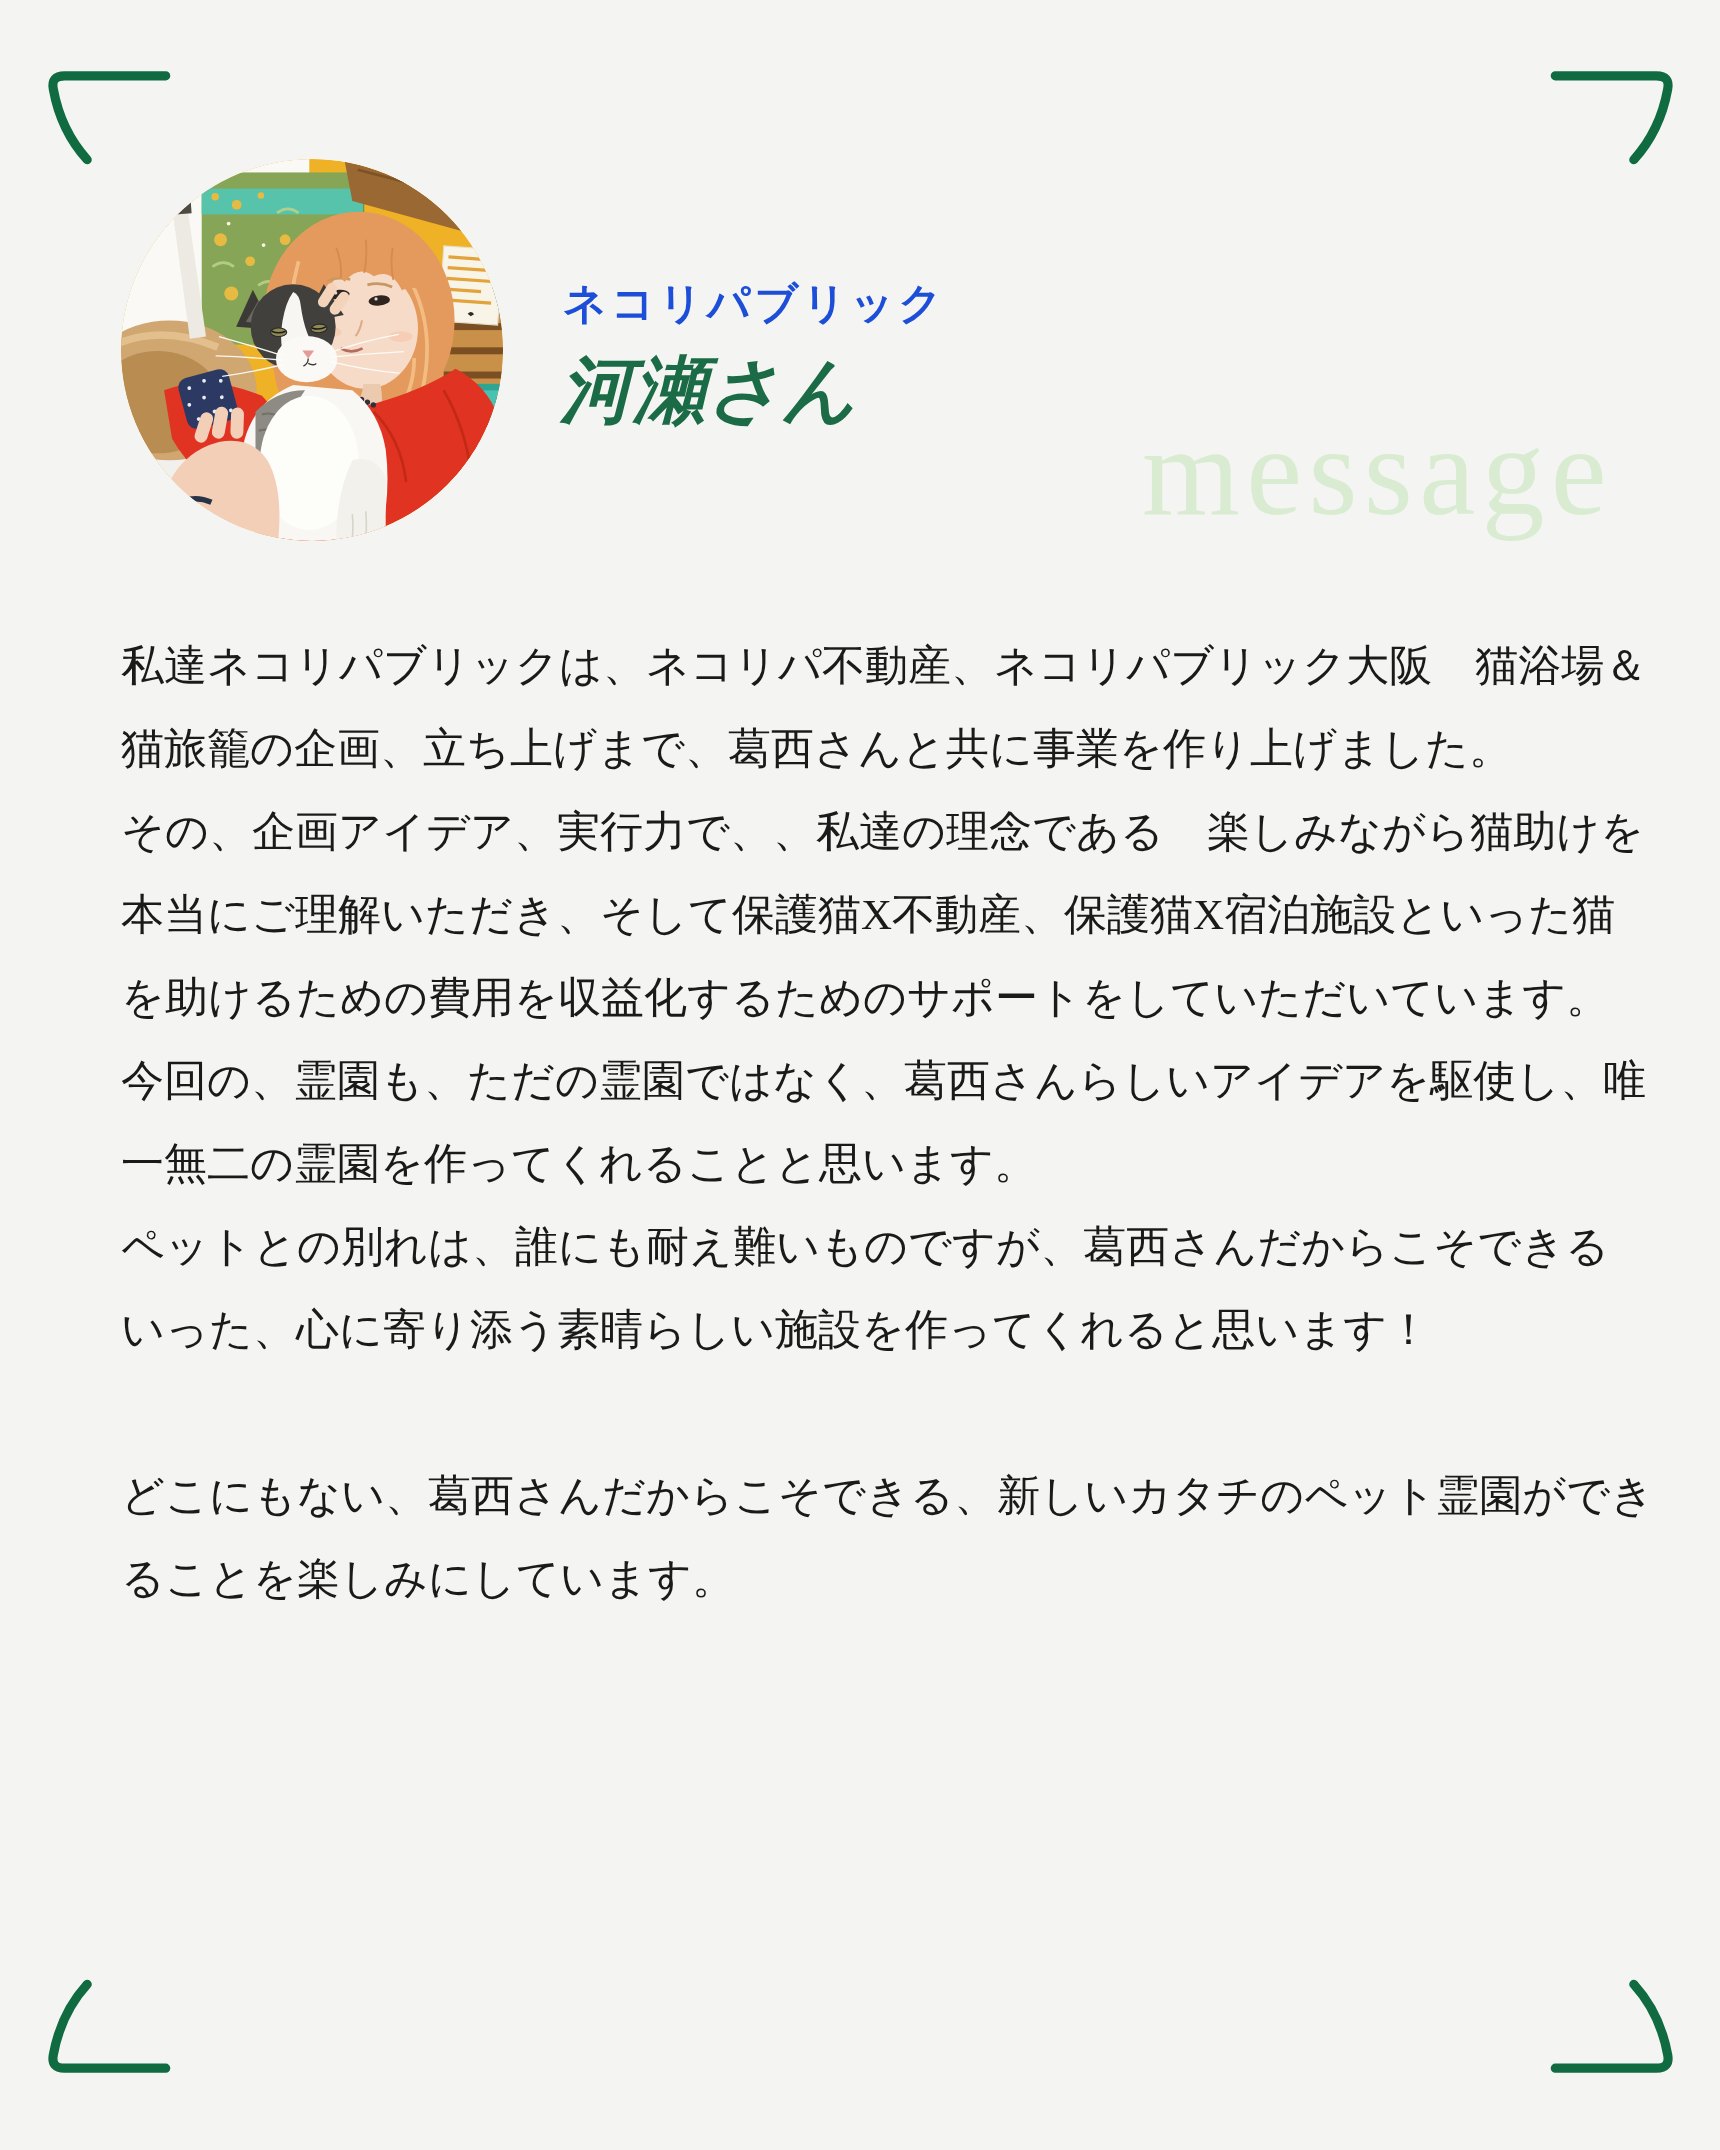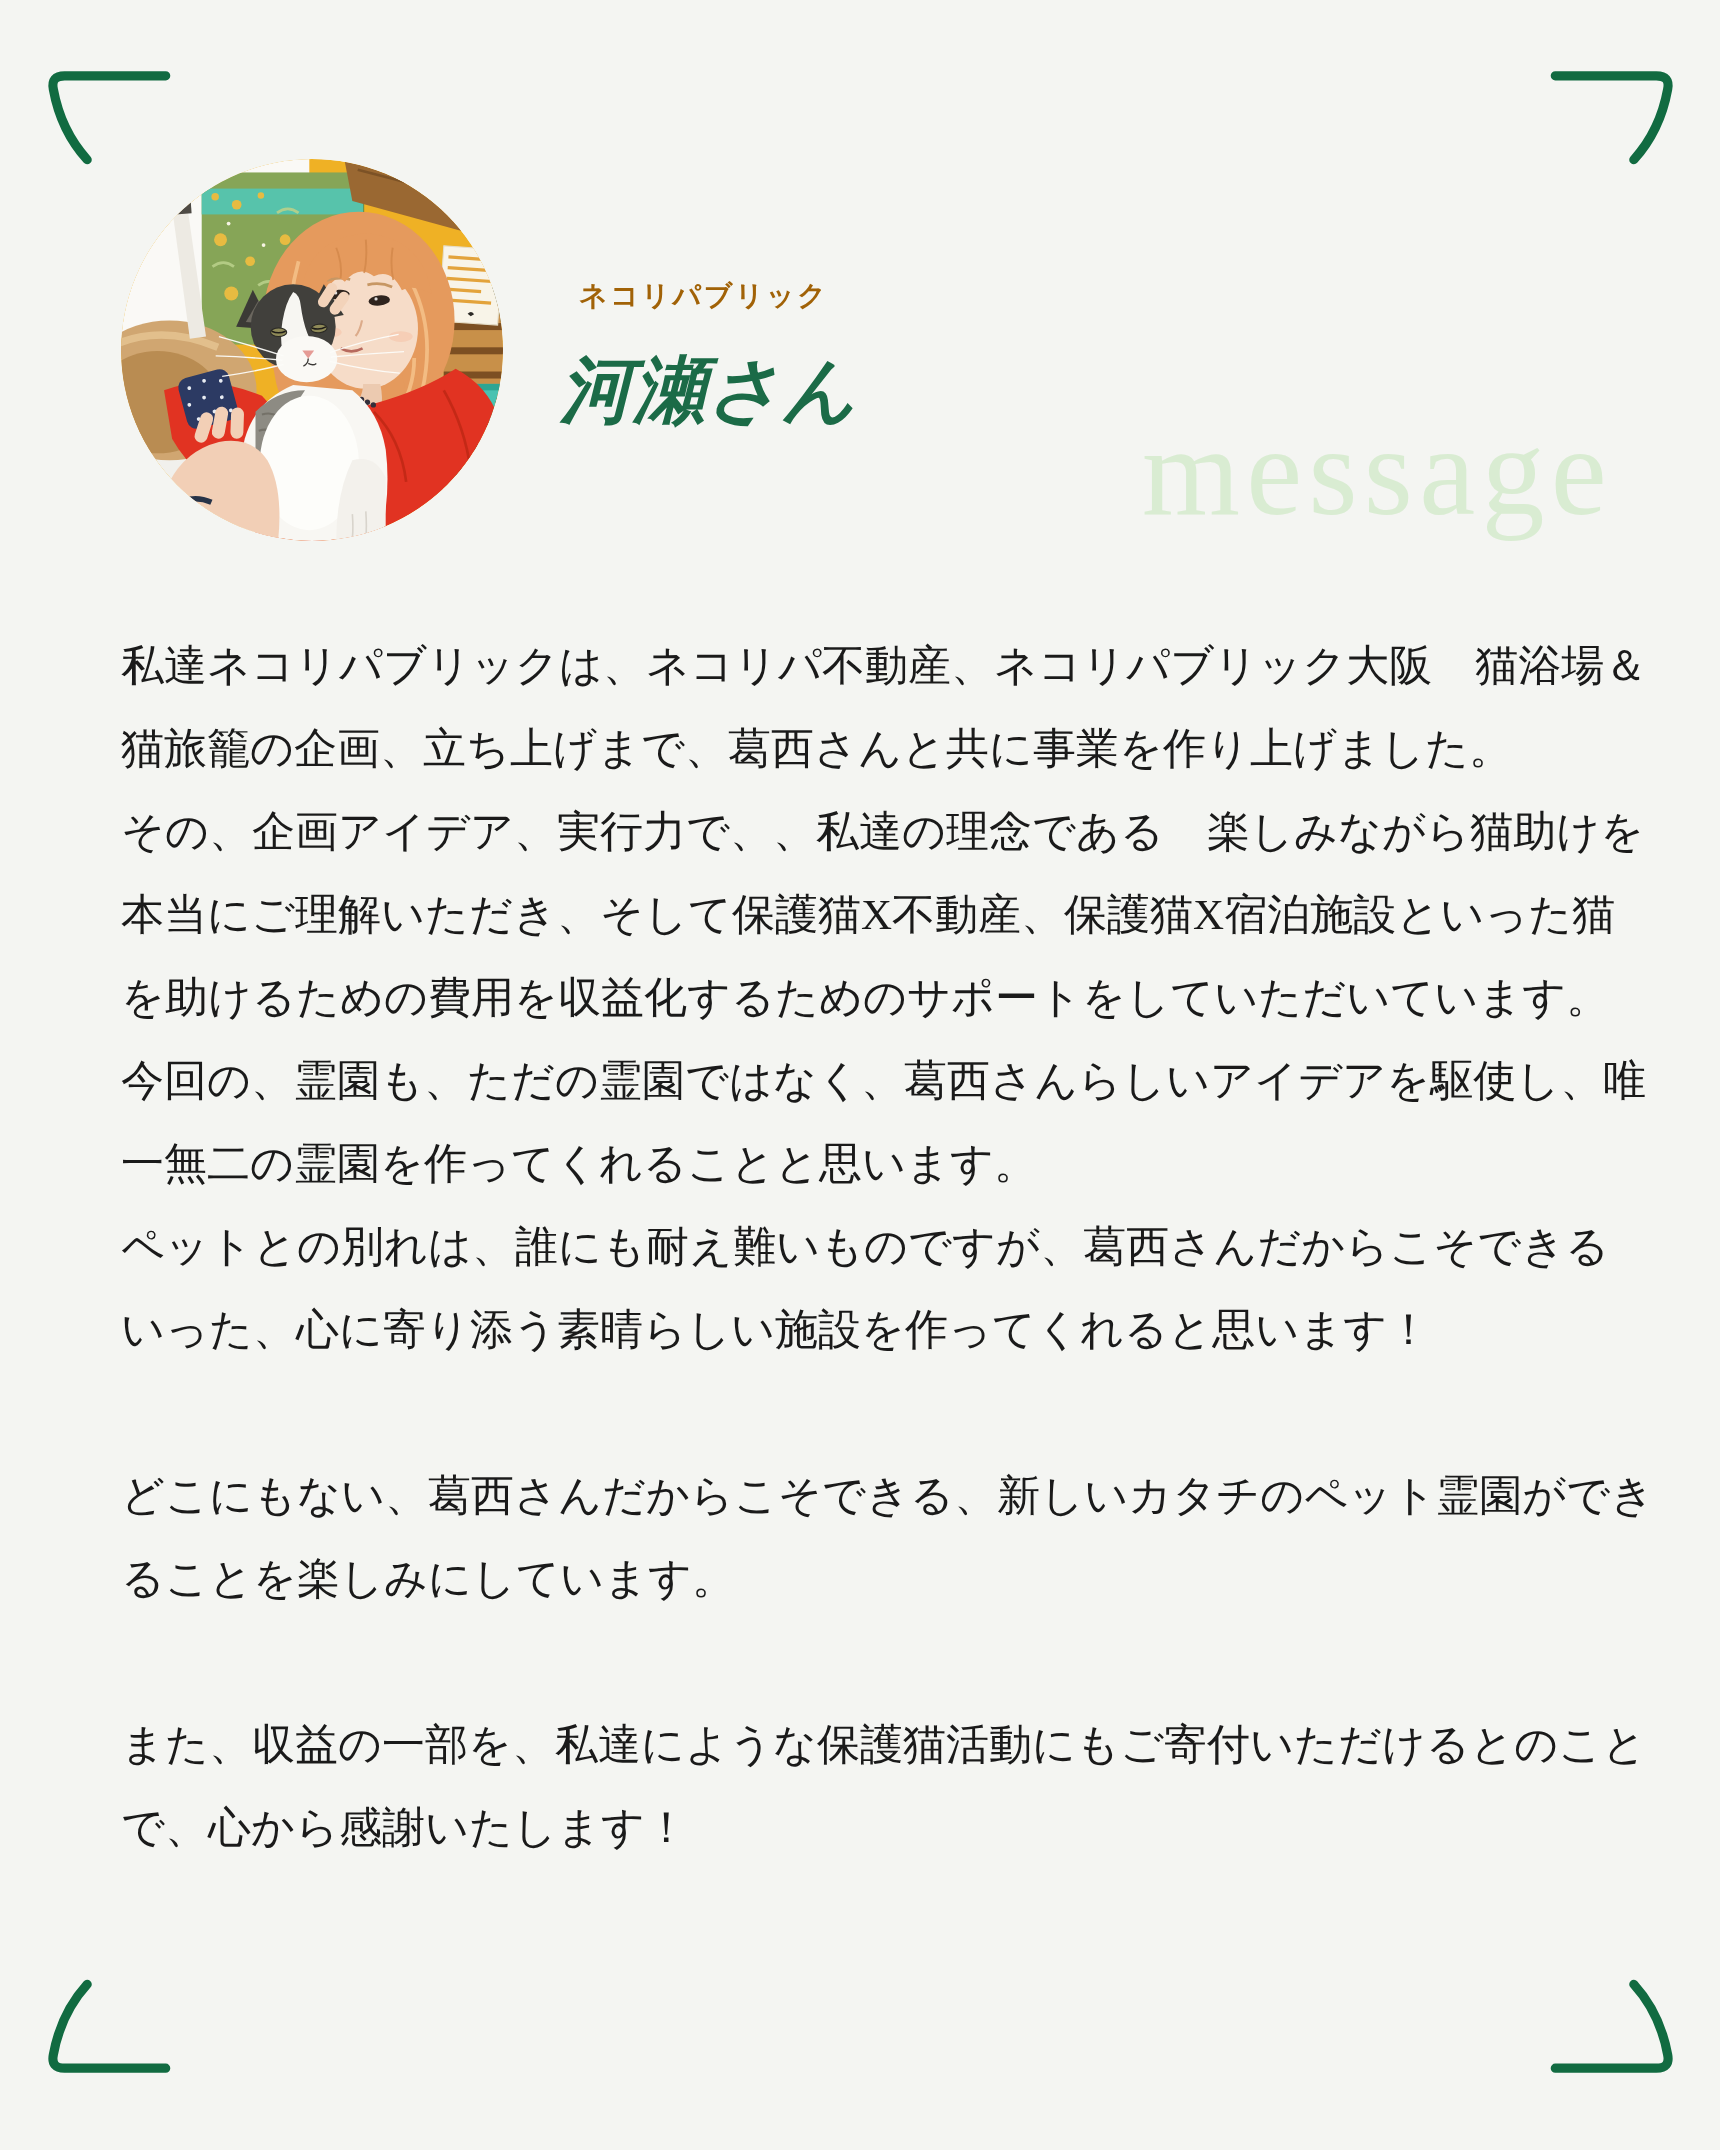--- a/index.html
+++ b/index.html
@@ -11,22 +11,22 @@
     font-family:"Liberation Serif","DejaVu Serif",serif;
   }
   .brackets{position:absolute;left:0;top:0;width:1721px;height:2151px;}
   .photo{
     position:absolute;left:121px;top:159px;width:382px;height:382px;
     border-radius:50%;overflow:hidden;
   }
   .photo svg{display:block;width:382px;height:382px;}
   .brand{
     position:absolute;left:563px;top:282px;
-    font-size:28px;font-weight:700;letter-spacing:0.09em;
-    color:#a16207;line-height:1;white-space:nowrap;margin-left:16px;
+    font-size:43px;font-weight:700;letter-spacing:0.09em;
+    color:#1d4ed8;line-height:1;white-space:nowrap;
   }
   .name{
     position:absolute;left:560px;top:351px;
     font-size:73px;font-weight:700;letter-spacing:0.005em;
     color:#1b6b47;line-height:1.1;white-space:nowrap;font-style:italic;
   }
   .watermark{
     position:absolute;left:1142px;top:409px;
     font-size:126px;font-weight:400;letter-spacing:0.05em;
     color:#d9ecd2;line-height:1;white-space:nowrap;
@@ -276,20 +276,16 @@
       <div class="line">を助けるための費用を収益化するためのサポートをしていただいています。</div>
       <div class="line">今回の、霊園も、ただの霊園ではなく、葛西さんらしいアイデアを駆使し、唯</div>
       <div class="line">一無二の霊園を作ってくれることと思います。</div>
       <div class="line">ペットとの別れは、誰にも耐え難いものですが、葛西さんだからこそできる</div>
       <div class="line">いった、心に寄り添う素晴らしい施設を作ってくれると思います！</div>
     </div>
     <div class="para">
       <div class="line">どこにもない、葛西さんだからこそできる、新しいカタチのペット霊園ができ</div>
       <div class="line">ることを楽しみにしています。</div>
     </div>
-    <div class="para">
-      <div class="line">また、収益の一部を、私達にような保護猫活動にもご寄付いただけるとのこと</div>
-      <div class="line">で、心から感謝いたします！</div>
-    </div>
   </div>
 
 </div>
 
 
 </body></html>

